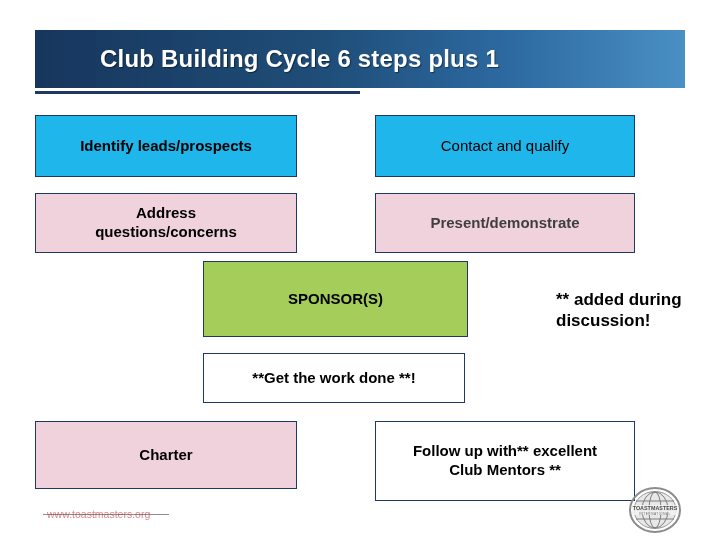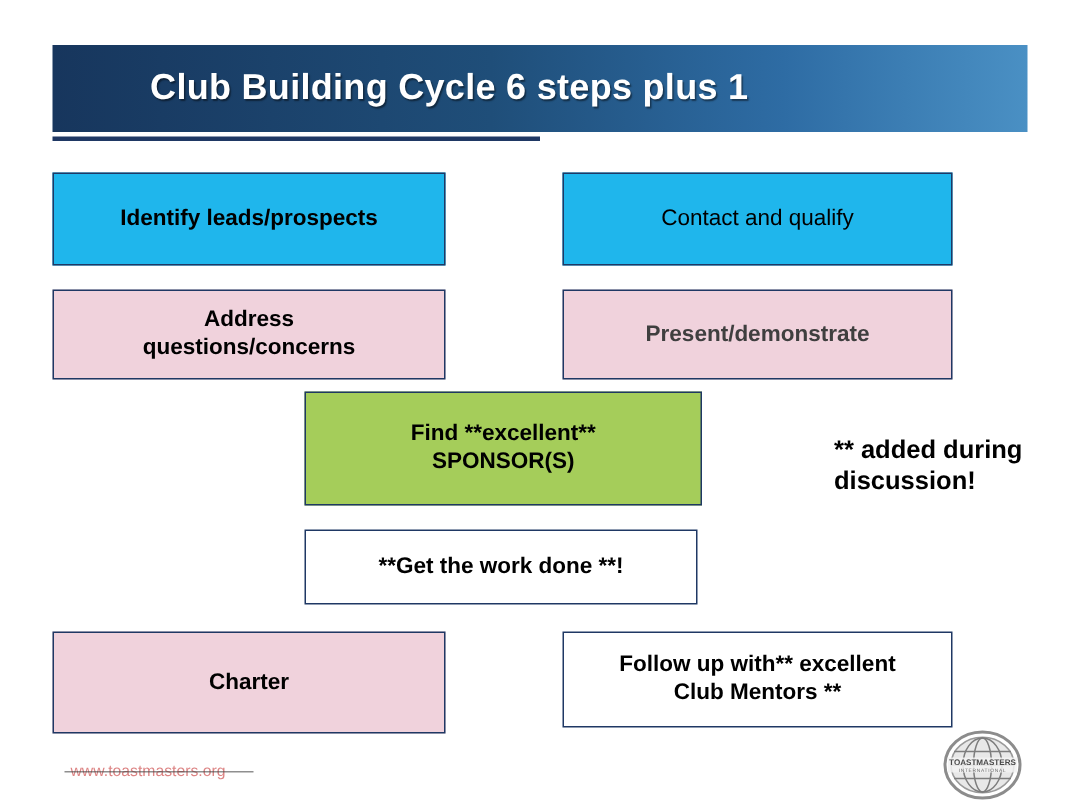--- a/index.html
+++ b/index.html
@@ -75,21 +75,21 @@
   .b-pink { background: #f0d2dc; border-color: #1f3864; }
   .b-green { background: #a5cd5a; border-color: #1f3864; }
 
   #box-identify   { left: 35px;  top: 115px; width: 262px; height: 62px; }
   #box-contact    { left: 375px; top: 115px; width: 260px; height: 62px; font-weight: normal; }
   #box-address    { left: 35px;  top: 193px; width: 262px; height: 60px; }
   #box-present    { left: 375px; top: 193px; width: 260px; height: 60px; color: #3f3f3f; font-size: 15px; }
   #box-sponsor    { left: 203px; top: 261px; width: 265px; height: 76px; }
   #box-getwork    { left: 203px; top: 353px; width: 262px; height: 50px; background: #ffffff; }
   #box-charter    { left: 35px;  top: 421px; width: 262px; height: 68px; }
-  #box-followup   { left: 375px; top: 421px; width: 260px; height: 64px; background: #ffffff; }
+  #box-followup   { left: 375px; top: 421px; width: 260px; height: 80px; background: #ffffff; }
 
   .note {
     position: absolute;
     left: 556px;
     top: 289px;
     width: 150px;
     color: #000000;
     font-size: 17px;
     font-weight: bold;
     line-height: 1.25;
@@ -149,21 +149,20 @@
       <span>questions/concerns</span>
     </div>
   </div>
 
   <div class="box b-pink" id="box-present">
     <span>Present/demonstrate</span>
   </div>
 
   <div class="box b-green" id="box-sponsor">
     <div>
-      <span>Find **excellent**</span>
       <span>SPONSOR(S)</span>
     </div>
   </div>
 
   <div class="box" id="box-getwork">
     <span>**Get the work done **!</span>
   </div>
 
   <div class="box b-pink" id="box-charter">
     <span>Charter</span>

